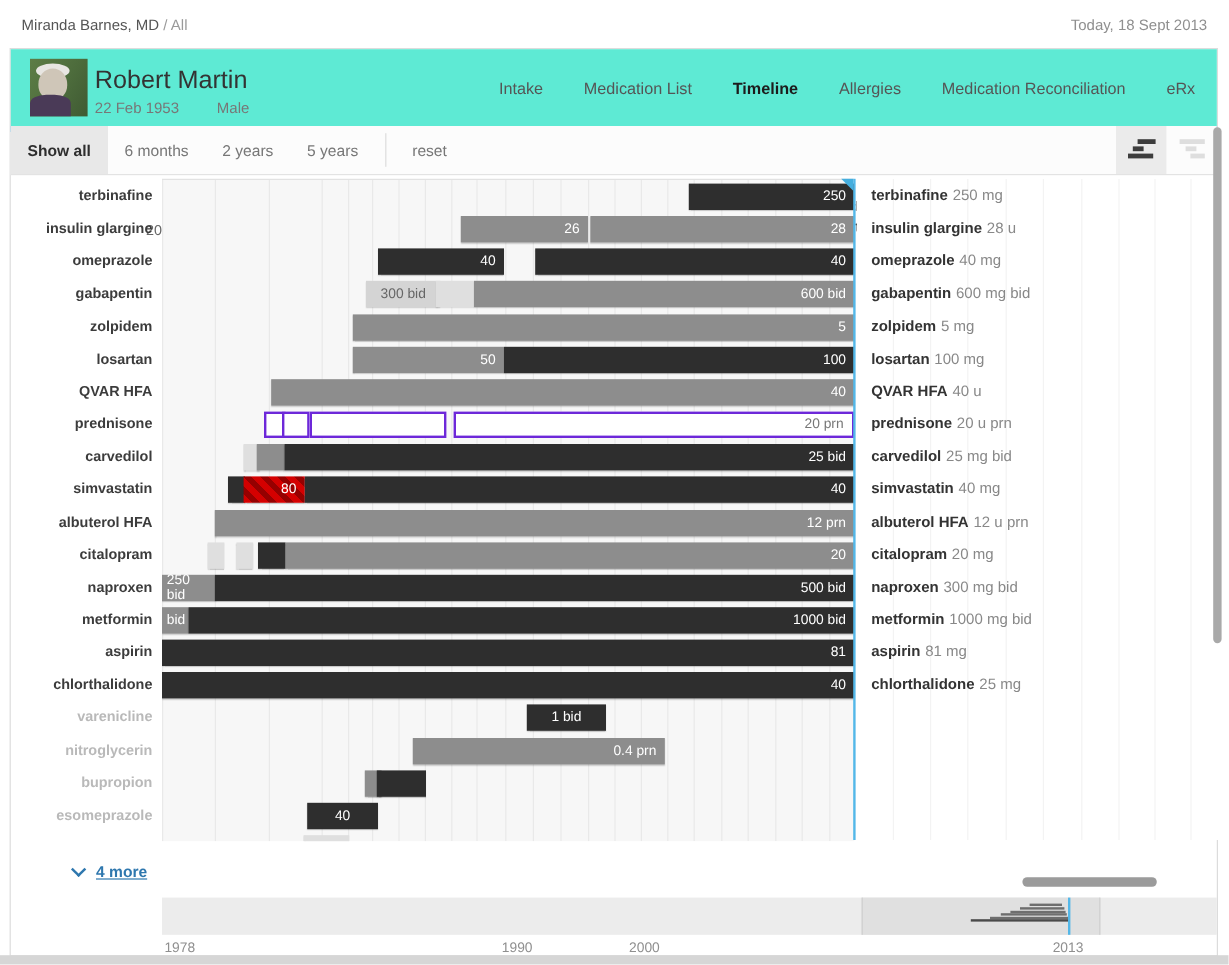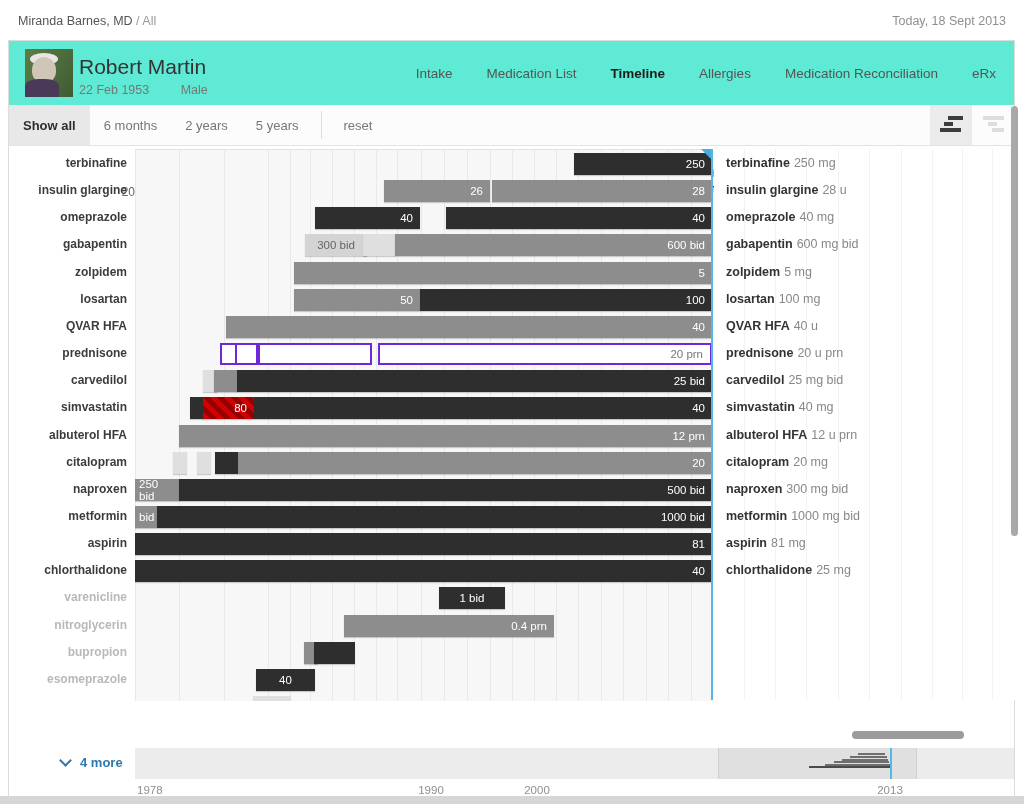--- a/index.html
+++ b/index.html
@@ -78,21 +78,21 @@
 
   
   #minimap{left:126px;top:707px;width:879px;height:31px;background:#ececec;}
   #mm-viewport{position:absolute;top:0;height:31px;background:#e0e0e0;border-left:1px solid #cfcfcf;border-right:1px solid #cfcfcf;box-sizing:border-box;cursor:pointer;}
   .mm-bar{position:absolute;height:2px;background:#6e6e6e;}
   #mm-today{position:absolute;top:0;width:2px;height:31px;background:#53b7e8;}
   .mm-label{position:absolute;top:36px;font-size:11.5px;color:#8f8f8f;transform:translateX(-50%);}
   .mm-label.left{transform:none;}
 
   
-  #morelink{left:52px;top:714px;display:flex;align-items:center;gap:10px;color:#2e77ae;font-size:13px;font-weight:bold;cursor:pointer;}
+  #morelink{left:52px;top:678px;display:flex;align-items:center;gap:10px;color:#2e77ae;font-size:13px;font-weight:bold;cursor:pointer;text-decoration:underline;}
   #more-chevron{width:7px;height:7px;border-left:2px solid #2e77ae;border-bottom:2px solid #2e77ae;transform:rotate(-45deg);margin-top:-4px;}
 
   #partialrow{position:absolute;height:5px;background:#dfdfdf;box-shadow:0 1px 1px rgba(0,0,0,0.15);}
 
   
   #bottomstrip{left:0;top:796px;width:1024px;height:8px;background:#d6d6d6;}
 </style>
 </head>
 <body>
 

